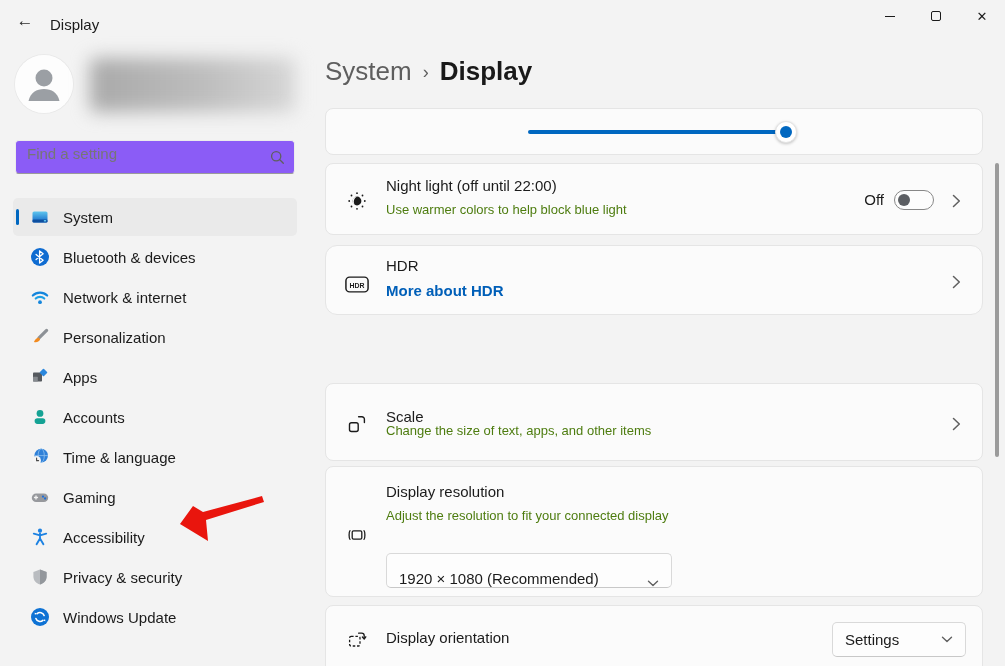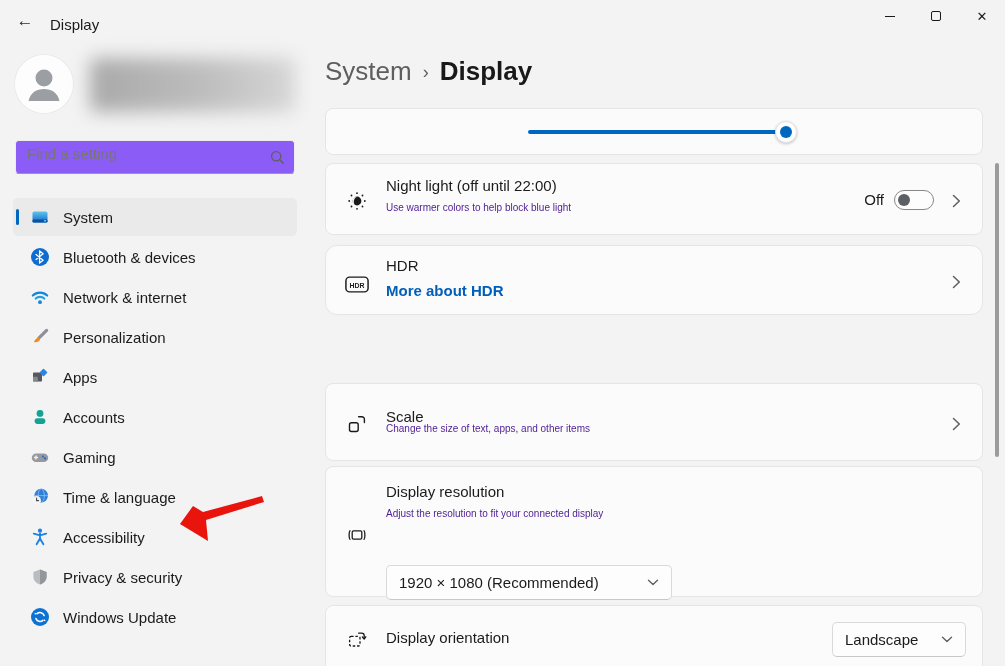--- a/index.html
+++ b/index.html
@@ -33,21 +33,21 @@
   .nav-label{margin-left:13px;font-size:15px;color:#1b1b1b;white-space:nowrap;}
   
   .anno{position:absolute;left:0;top:0;width:1005px;height:666px;pointer-events:none;z-index:50;}
   
   .breadcrumb{position:absolute;left:325px;top:56px;display:flex;align-items:center;}
   .bc-parent{font-size:26px;color:#5e5e5e;cursor:pointer;}
   .bc-sep{font-size:18px;color:#5e5e5e;margin:2px 11px 0 11px;}
   .bc-current{font-size:26px;font-weight:700;color:#191919;}
   .card{position:absolute;left:325px;width:658px;background:#fbfbfb;border:1px solid #e5e5e5;border-radius:8px;}
   .card-title{position:absolute;left:60px;font-size:15px;color:#1b1b1b;white-space:nowrap;}
-  .card-sub{position:absolute;left:60px;font-size:10px;color:#4c1d95;white-space:nowrap;}
+  .card-sub{position:absolute;left:60px;font-size:13px;color:#4d7c0f;white-space:nowrap;}
   .card-icon{position:absolute;left:19px;width:24px;height:24px;display:flex;align-items:center;justify-content:center;}
   .chev-right{position:absolute;right:21px;}
   
   .slider-track{position:absolute;left:202px;top:21px;width:258px;height:4px;border-radius:2px;background:#0067C0;cursor:pointer;}
   .slider-handle{position:absolute;left:449px;top:12px;width:22px;height:22px;border-radius:50%;background:#ffffff;border:1px solid #e3e3e3;box-shadow:0 1px 3px rgba(0,0,0,0.22);display:flex;align-items:center;justify-content:center;cursor:pointer;}
   .slider-dot{width:12px;height:12px;border-radius:50%;background:#0067C0;}
   
   .toggle-label{position:absolute;right:98px;top:27px;font-size:15px;color:#1b1b1b;}
   .toggle{position:absolute;right:48px;top:26px;width:40px;height:20px;border:1px solid #888888;border-radius:10px;background:#fdfdfd;cursor:pointer;}
   .toggle-knob{position:absolute;left:3px;top:3px;width:12px;height:12px;border-radius:50%;background:#5c5f63;}
@@ -168,40 +168,40 @@
             <circle cx="10" cy="6.4" r="3.4"></circle>
             <rect x="4.6" y="11.3" width="10.8" height="5.6" rx="2.8"></rect>
           </svg>
       </span>
       <span class="nav-label">Accounts</span>
     </div>
 
     <div class="nav-item">
       <span class="nav-icon">
         <svg width="20" height="20" viewBox="0 0 20 20">
-            <rect x="1.8" y="6.4" width="16.4" height="8.6" rx="4.3" fill="#97999d"></rect>
-            <path d="M6 9 v3 M4.5 10.5 h3" stroke="#f2f2f2" stroke-width="1.3" stroke-linecap="round"></path>
-            <circle cx="13" cy="9.6" r="1.15" fill="#1f6fd6"></circle>
-            <circle cx="15.1" cy="11.5" r="1.15" fill="#1f6fd6"></circle>
-          </svg>
-      </span>
-      <span class="nav-label">Gaming</span>
-    </div>
-
-    <div class="nav-item">
-      <span class="nav-icon">
-        <svg width="20" height="20" viewBox="0 0 20 20">
             <circle cx="11.2" cy="8.6" r="6.8" fill="#2f80d8"></circle>
             <ellipse cx="11.2" cy="8.6" rx="3.1" ry="6.8" fill="none" stroke="#8ec0ef" stroke-width="0.8"></ellipse>
             <line x1="4.4" y1="8.6" x2="18" y2="8.6" stroke="#8ec0ef" stroke-width="0.8"></line>
             <circle cx="6.6" cy="13.4" r="4.3" fill="#f5f5f5"></circle>
             <path d="M6.6 11 v2.6 h2" stroke="#4a4a4a" stroke-width="1.1" fill="none" stroke-linecap="round"></path>
           </svg>
       </span>
       <span class="nav-label">Time &amp; language</span>
+    </div>
+
+    <div class="nav-item">
+      <span class="nav-icon">
+        <svg width="20" height="20" viewBox="0 0 20 20">
+            <rect x="1.8" y="6.4" width="16.4" height="8.6" rx="4.3" fill="#97999d"></rect>
+            <path d="M6 9 v3 M4.5 10.5 h3" stroke="#f2f2f2" stroke-width="1.3" stroke-linecap="round"></path>
+            <circle cx="13" cy="9.6" r="1.15" fill="#1f6fd6"></circle>
+            <circle cx="15.1" cy="11.5" r="1.15" fill="#1f6fd6"></circle>
+          </svg>
+      </span>
+      <span class="nav-label">Gaming</span>
     </div>
 
     <div class="nav-item">
       <span class="nav-icon">
         <svg width="20" height="20" viewBox="0 0 20 20">
             <circle cx="10" cy="3.7" r="2.1" fill="#1d82e2"></circle>
             <path d="M10 6.4 v5 M10 8.3 L3.8 6.6 M10 8.3 L16.2 6.6 M10 11.4 L6.6 17.2 M10 11.4 L13.4 17.2" stroke="#1d82e2" stroke-width="1.9" fill="none" stroke-linecap="round" stroke-linejoin="round"></path>
           </svg>
       </span>
       <span class="nav-label">Accessibility</span>
@@ -309,41 +309,41 @@
 
   <div class="card" style="top:466px;height:131px;">
     <span class="card-icon" style="top:56px;">
       <svg width="22" height="22" viewBox="0 0 22 22" fill="none" stroke="#1b1b1b" stroke-width="1.3">
           <rect x="6.2" y="6.8" width="9.6" height="8.4" rx="1.4"></rect>
           <path d="M4 6.6 c-1.2 1.2 -1.2 7.6 0 8.8 M18 6.6 c1.2 1.2 1.2 7.6 0 8.8" stroke-linecap="round"></path>
         </svg>
     </span>
     <span class="card-title" style="top:16px;">Display resolution</span>
     <span class="card-sub" style="top:41px;">Adjust the resolution to fit your connected display</span>
-    <div class="dropdown" style="left:60px;top:98px;width:286px;">
+    <div class="dropdown" style="left:60px;top:86px;width:286px;align-items:flex-end;">
       <span class="dd-value">1920 × 1080 (Recommended)</span>
       <span class="dd-chev">
         <svg width="12" height="7" viewBox="0 0 12 7">
             <path d="M1.5 1.3 L6 5.4 L10.5 1.3" stroke="#5f5f5f" stroke-width="1.4" fill="none" stroke-linecap="round" stroke-linejoin="round"></path>
           </svg>
       </span>
     </div>
   </div>
 
   <div class="card" style="top:605px;height:85px;">
     <span class="card-icon" style="top:22px;">
       <svg width="22" height="22" viewBox="0 0 22 22" fill="none" stroke="#1b1b1b" stroke-width="1.3">
           <rect x="3.6" y="7.4" width="10.4" height="9.6" rx="1.5" stroke-dasharray="2.5 1.8"></rect>
           <path d="M12.6 4.2 h3 a2.6 2.6 0 0 1 2.6 2.6 v2" stroke-linecap="round"></path>
           <path d="M16.4 8 l1.8 2 1.6 -2.2" stroke-linecap="round" stroke-linejoin="round"></path>
         </svg>
     </span>
     <span class="card-title" style="top:23px;">Display orientation</span>
     <div class="dropdown" style="left:506px;top:16px;width:134px;">
-      <span class="dd-value">Landscape</span>
+      <span class="dd-value">Settings</span>
       <span class="dd-chev">
         <svg width="12" height="7" viewBox="0 0 12 7">
             <path d="M1.5 1.3 L6 5.4 L10.5 1.3" stroke="#5f5f5f" stroke-width="1.4" fill="none" stroke-linecap="round" stroke-linejoin="round"></path>
           </svg>
       </span>
     </div>
   </div>
 
   <div class="scroll-thumb"></div>
 

